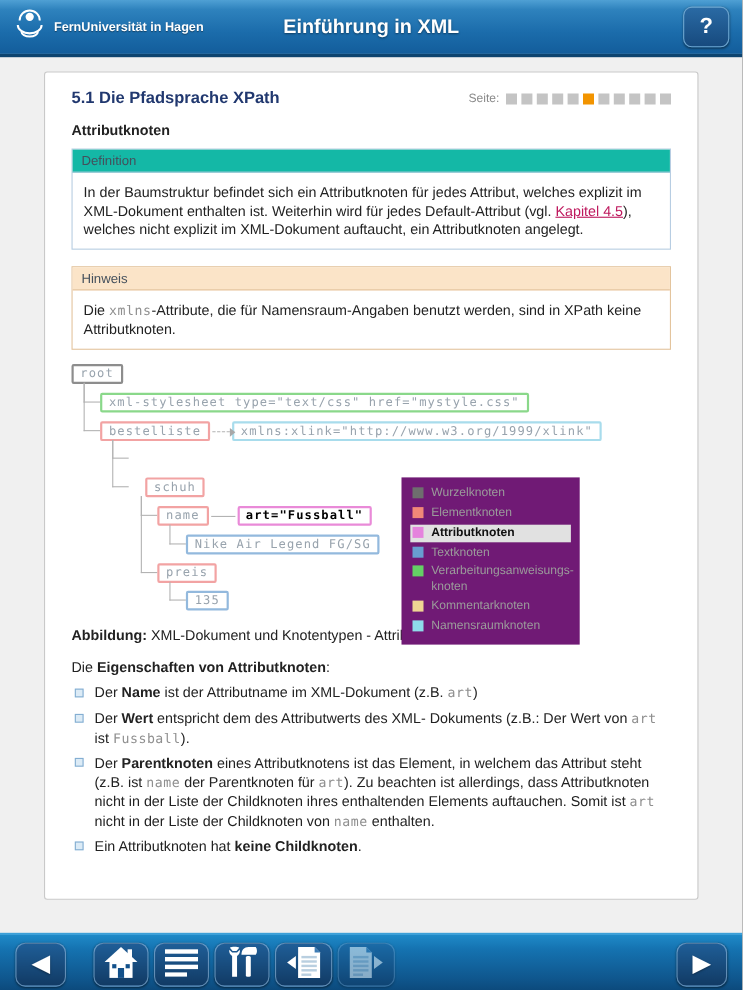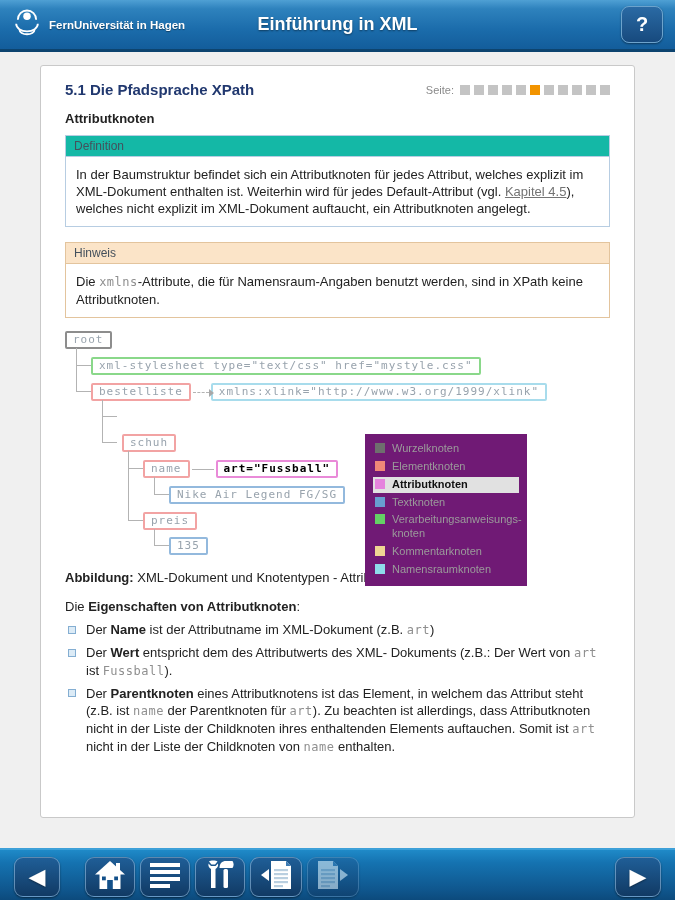--- a/index.html
+++ b/index.html
@@ -44,21 +44,21 @@
   .subheading { font-size:13px; font-weight:bold; color:#222; margin-bottom:9px; }
 
   .infobox { border:1px solid #b7cde2; margin-bottom:15px; }
   .infobox-head { background:#14b8a6; border-bottom:1px solid #b7cde2; padding:3px 8px; font-size:12px; color:#44505c; }
   .infobox-body { padding:9px 10px; font-size:13px; line-height:1.32; color:#222; }
   .infobox.hinweis { border-color:#e3c49d; margin-bottom:13px; }
   .infobox.hinweis .infobox-head { background:#fbe4c8; border-bottom-color:#e3c49d; }
 
   .seg-b { font-weight:bold; }
   .seg-m { font-family:"DejaVu Sans Mono", monospace; color:#8f8f8f; font-size:12px; letter-spacing:.5px; }
-  .inline-link { color:#737373; }
+  .inline-link { color:#be185d; }
   a.link { color:#3a77c4; text-decoration:underline; font-size:13px; }
 
   
   .figure { position:relative; height:231px; margin:6px 0 8px 0; }
   .tree-row { position:absolute; display:flex; align-items:center; white-space:nowrap; }
   .tree-box {
     display:inline-block; height:18px; border:2px solid; border-radius:2px; background:#fff;
     font-family:"DejaVu Sans Mono", monospace; font-size:11px; letter-spacing:1px;
     color:#98a3ad; padding:0 6px; line-height:14px;
   }
@@ -167,21 +167,21 @@
             <span class="tree-box" style="border-color: rgb(138, 216, 138);">xml-stylesheet type="text/css" href="mystyle.css"</span>
           </div>
           <div class="tree-conn" style="left: 11px; top: 17px; width: 15px; height: 44px;"></div>
           <div class="tree-row" style="left: 26px; top: 52px;">
             <span class="tree-box" style="border-color: rgb(242, 163, 163);">bestelliste</span>
             <span class="side-conn dashed"></span>
             <span class="tree-box" style="border-color: rgb(168, 220, 236);">xmlns:xlink="http://www.w3.org/1999/xlink"</span>
           </div>
           <div class="tree-conn" style="left: 37px; top: 69px; width: 15px; height: 17px;"></div>
           <div class="tree-conn" style="left: 37px; top: 69px; width: 15px; height: 43px;"></div>
-          <div class="tree-row" style="left: 57px; top: 103px;">
+          <div class="tree-row" style="left: 67px; top: 103px;">
             <span class="tree-box" style="border-color: rgb(242, 163, 163);">schuh</span>
           </div>
           <div class="tree-conn" style="left: 63px; top: 120px; width: 15px; height: 18px;"></div>
           <div class="tree-row" style="left: 78px; top: 129px;">
             <span class="tree-box" style="border-color: rgb(242, 163, 163);">name</span>
             <span class="side-conn solid"></span>
             <span class="tree-box hl" style="border-color: rgb(233, 138, 216);">art="Fussball"</span>
           </div>
           <div class="tree-conn" style="left: 89px; top: 146px; width: 15px; height: 18px;"></div>
           <div class="tree-row" style="left: 104px; top: 155px;">
@@ -228,20 +228,21 @@
         </div>
     </div>
 
     <div class="fig-caption"><span class="seg-b">Abbildung:</span><span> XML-Dokument und Knotentypen - Attributknoten</span></div>
 
     <div class="props-intro"><span>Die </span><span class="seg-b">Eigenschaften von Attributknoten</span><span>:</span></div>
     <ul class="props" id="props-list">
         <li><span>Der </span><span class="seg-b">Name</span><span> ist der Attributname im XML-Dokument (z.B. </span><span class="seg-m">art</span><span>)</span></li>
         <li><span>Der </span><span class="seg-b">Wert</span><span> entspricht dem des Attributwerts des XML- Dokuments (z.B.: Der Wert von </span><span class="seg-m">art</span><span> ist </span><span class="seg-m">Fussball</span><span>).</span></li>
         <li><span>Der </span><span class="seg-b">Parentknoten</span><span> eines Attributknotens ist das Element, in welchem das Attribut steht (z.B. ist </span><span class="seg-m">name</span><span> der Parentknoten für </span><span class="seg-m">art</span><span>). Zu beachten ist allerdings, dass Attributknoten nicht in der Liste der Childknoten ihres enthaltenden Elements auftauchen. Somit ist </span><span class="seg-m">art</span><span> nicht in der Liste der Childknoten von </span><span class="seg-m">name</span><span> enthalten.</span></li>
+        <li><span>Ein Attributknoten hat </span><span class="seg-b">keine Childknoten</span><span>.</span></li>
       </ul>
   </div>
 
   <div class="toolbar">
     <div class="tb-btn" style="left:14px;width:46px;">
       <span class="arrow-glyph">◀</span>
     </div>
 
     <div class="tb-btn" style="left:85px;width:50px;">
       <span>

